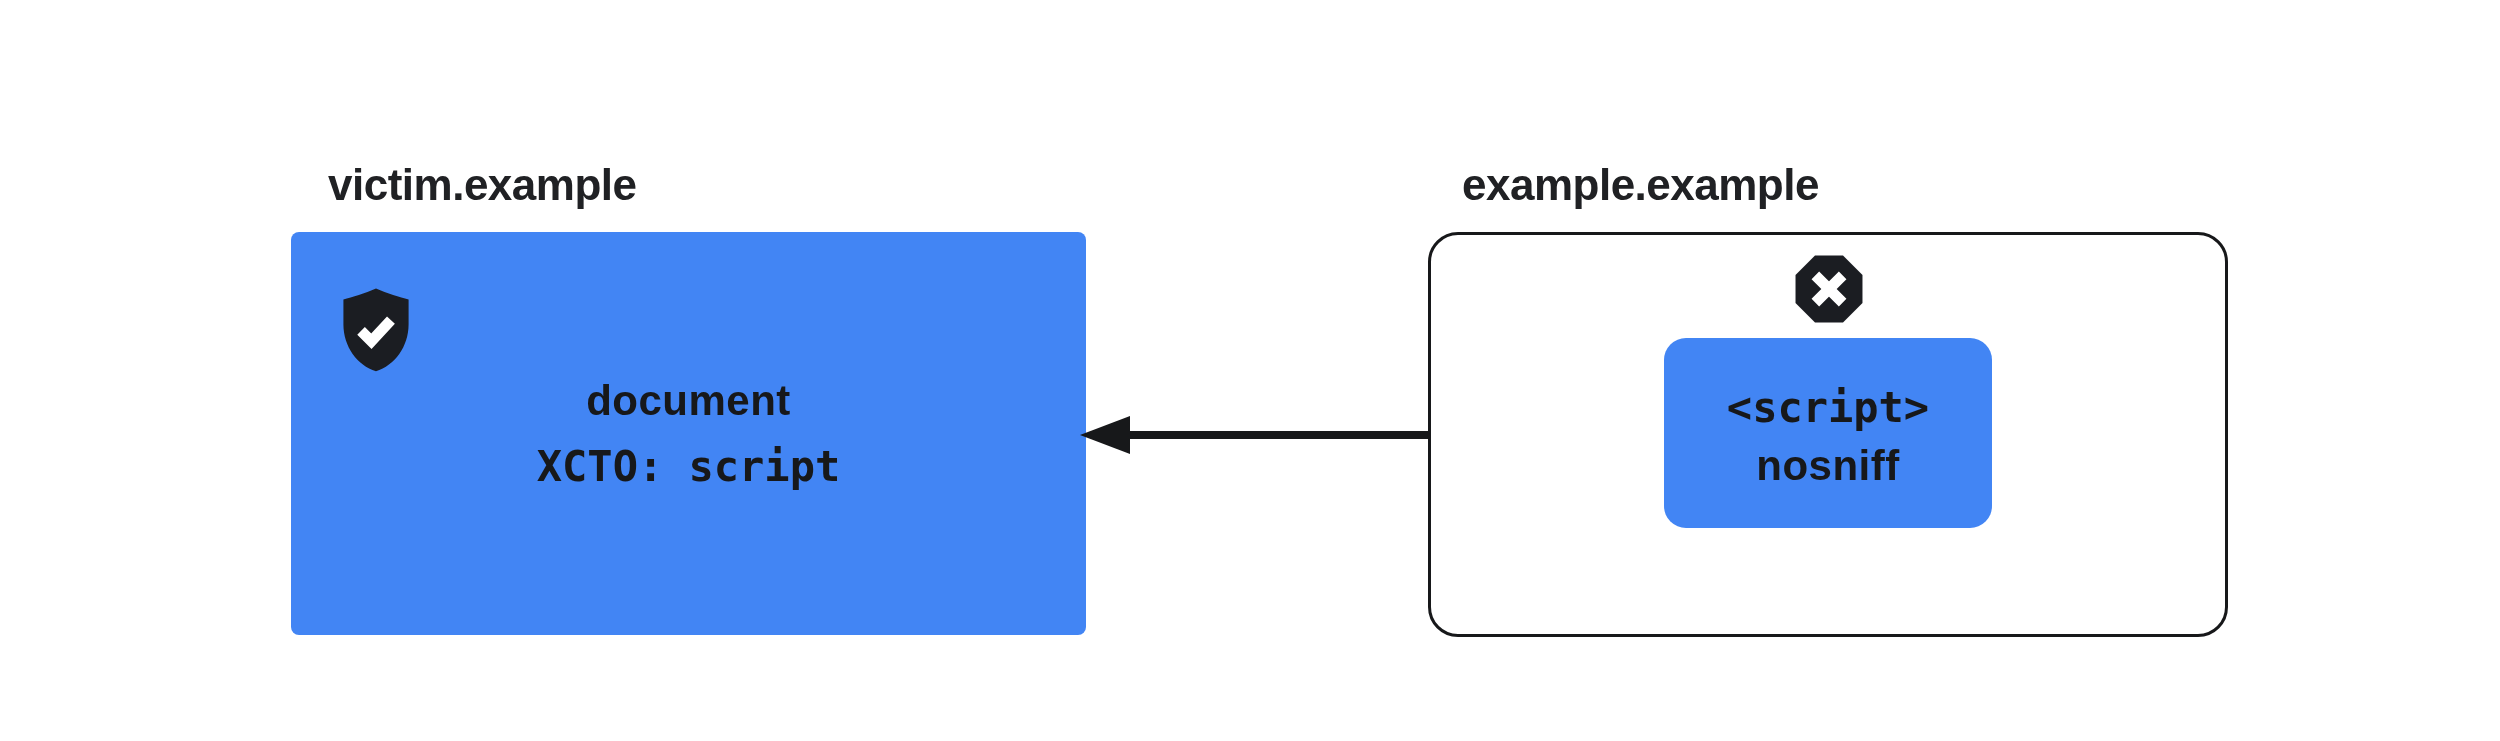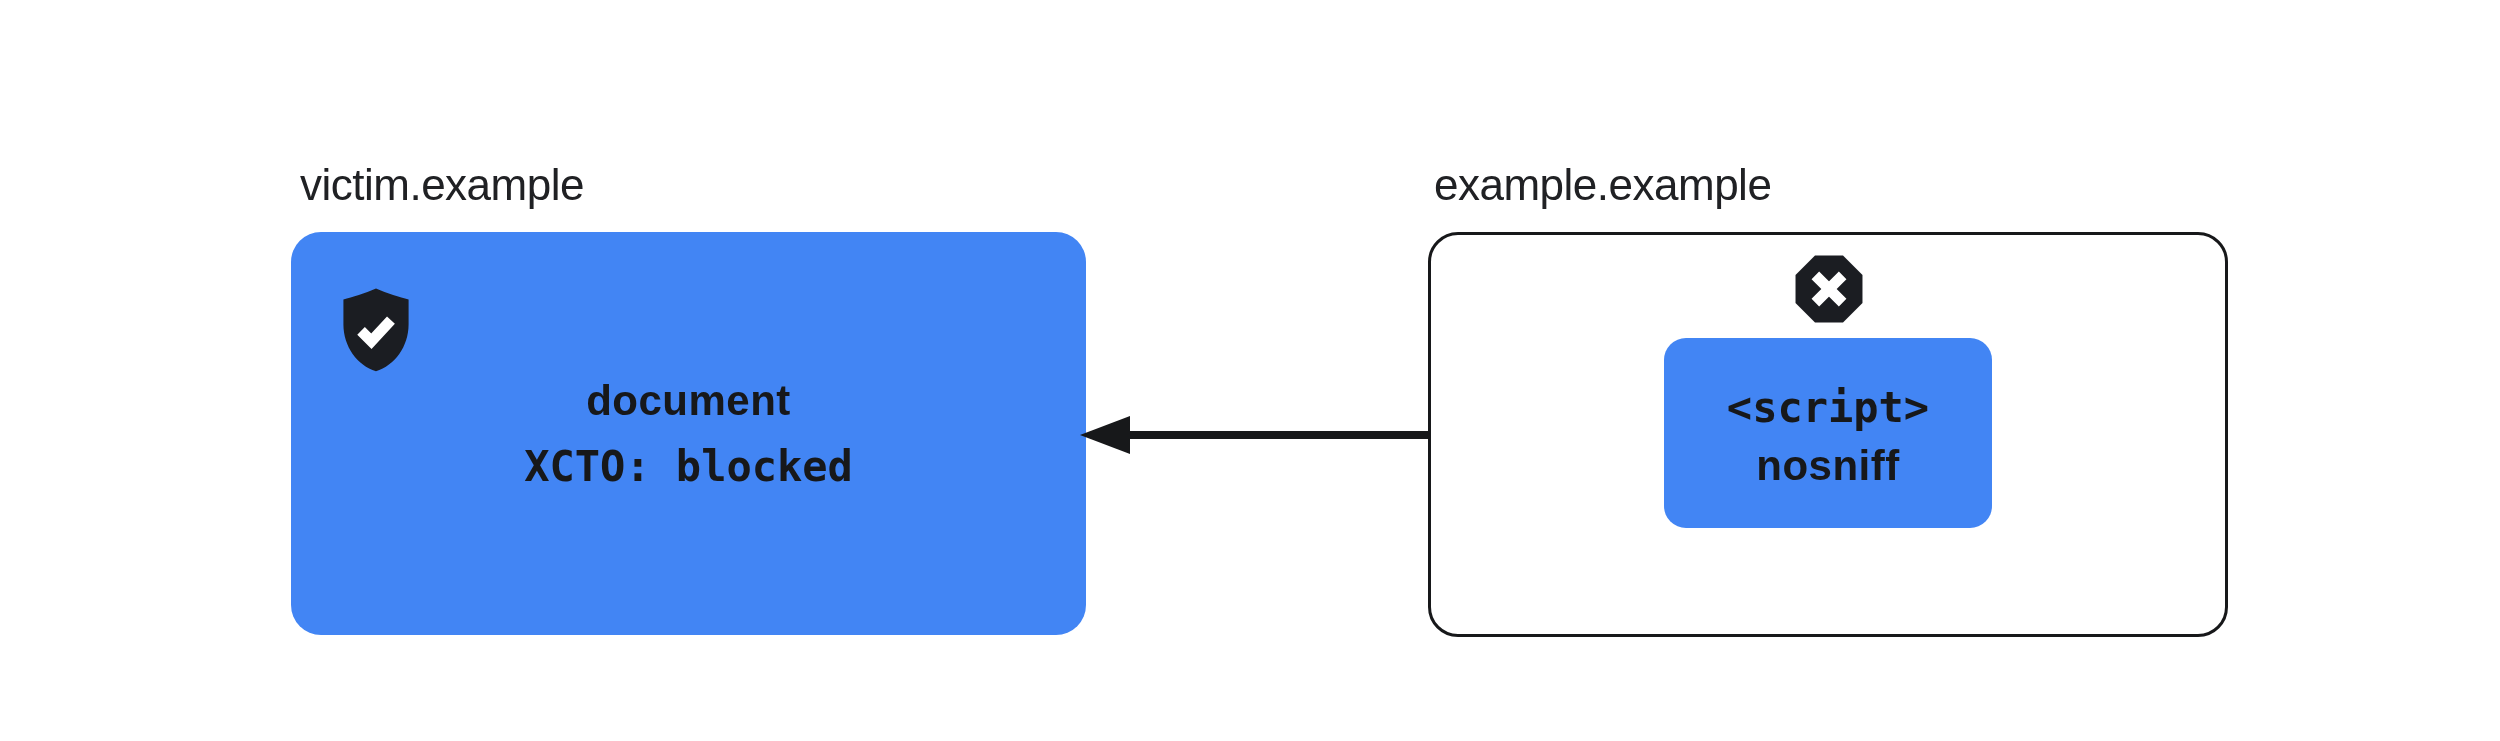--- a/index.html
+++ b/index.html
@@ -22,36 +22,37 @@
     height: 741px;
     background: var(--page-bg);
     overflow: hidden;
     font-family: "Liberation Sans", sans-serif;
   }
 
   
   .site-title {
     position: absolute;
     font-size: 44px;
-    font-weight: 400;
+    font-weight: 700;
     letter-spacing: -0.5px;
     color: var(--title-dark);
     line-height: 1.15;
     white-space: nowrap;
+    margin-left: 28px;
   }
   .site-title.victim   { left: 300px;  top: 160px; }
   .site-title.attacker { left: 1434px; top: 160px; }
 
   
   .victim-box {
     position: absolute;
     left: 291px; top: 232px;
     width: 795px; height: 403px;
     background: var(--accent-blue);
-    border-radius: 30px;
+    border-radius: 8px;
     display: flex;
     align-items: center;
     justify-content: center;
   }
   .victim-box .shield {
     position: absolute;
     left: 39px; top: 49px;
     width: 92px; height: 94px;
   }
 
@@ -127,21 +128,21 @@
 
   <div class="victim-box">
     <span class="shield">
       <svg viewBox="0 0 24 24" width="100%" height="100%" aria-hidden="true">
         <path fill="#1b1d22" d="M12 1.7c-2.9 1.2-6.2 2.35-8.5 2.85v6.55c0 5.7 3.6 10.7 8.5 12.2 4.9-1.5 8.5-6.5 8.5-12.2V4.55C18.2 4.05 14.9 2.9 12 1.7z"></path>
         <path d="M8.1 12.75l2.7 2.7 5.1-5.5" fill="none" stroke="#ffffff" stroke-width="2.8" stroke-linecap="butt" stroke-linejoin="miter"></path>
       </svg>
     </span>
     <div class="doc-lines">
       <div class="line-sans">document</div>
-      <div class="line-mono">XCTO: blocked</div>
+      <div class="line-mono">XCTO: script</div>
     </div>
   </div>
 
   <div class="arrow-shaft"></div>
   <div class="arrow-head"></div>
 
   <div class="site-title attacker">example.example</div>
 
   <div class="attacker-box">
     <span class="octagon">

